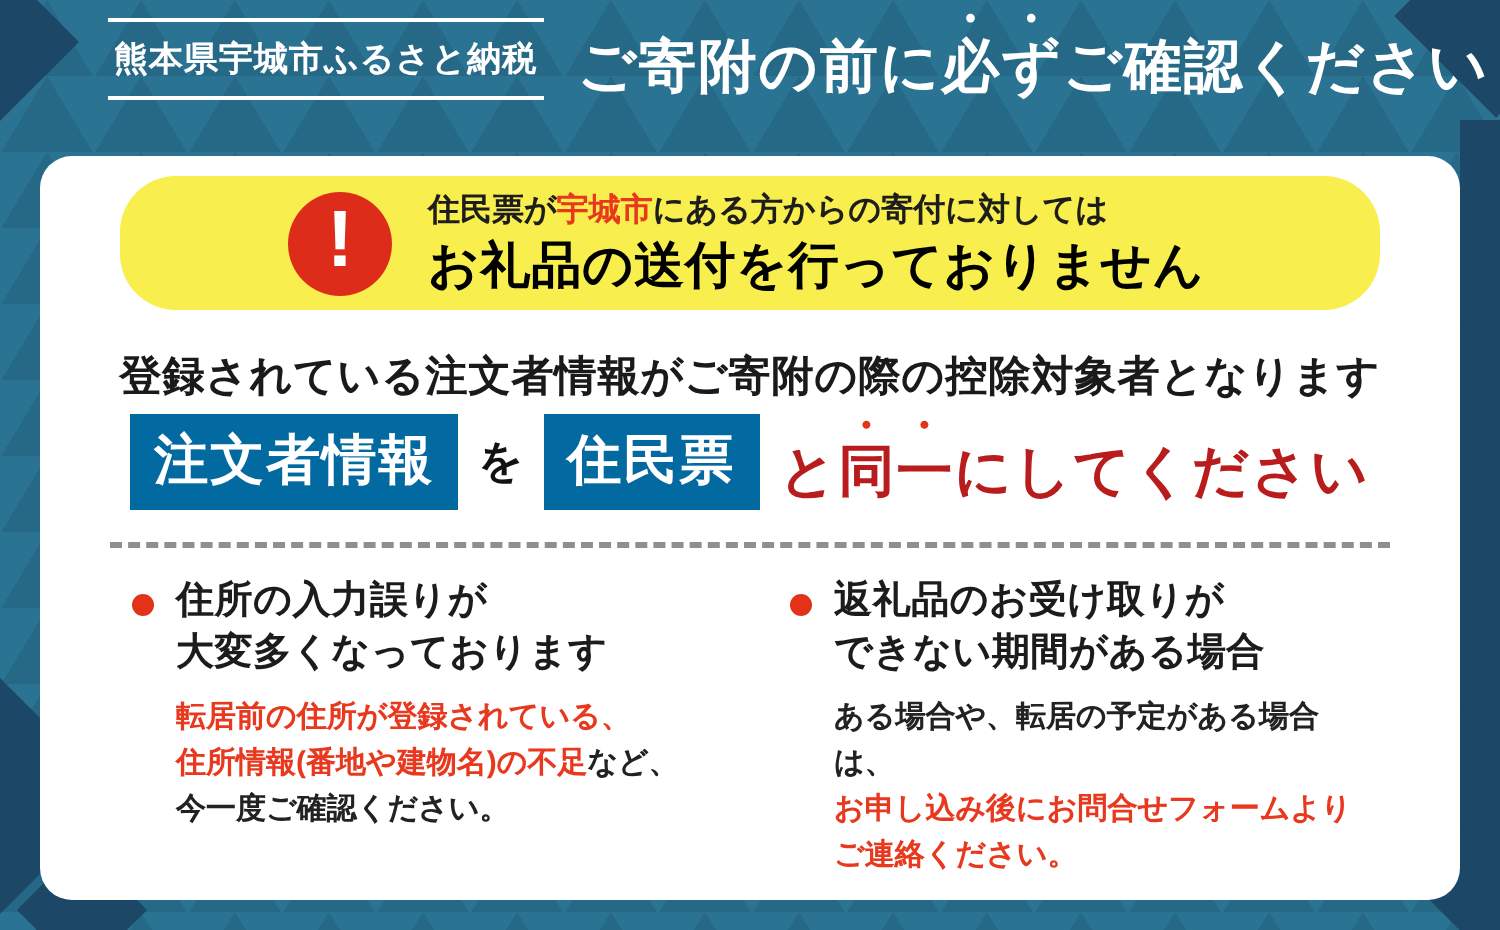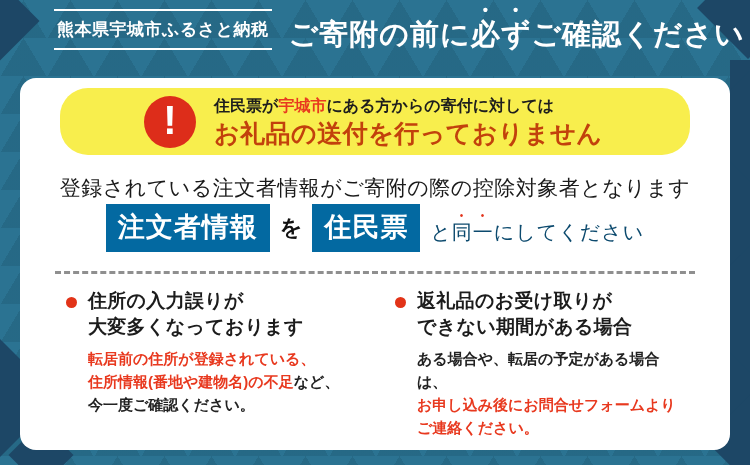--- a/index.html
+++ b/index.html
@@ -37,32 +37,32 @@
   
   .card{position:absolute;left:20px;top:78px;width:710px;height:372px;background:#ffffff;border-radius:16px;z-index:1;}
 
   
   .warning-box{position:absolute;left:40px;top:10px;width:630px;height:67px;background:#f8ee4d;border-radius:28px;
     display:flex;align-items:center;box-sizing:border-box;}
   .excl-circle{width:52px;height:52px;border-radius:50%;background:#dd2d1a;color:#ffffff;margin-left:84px;flex:none;
     display:flex;align-items:center;justify-content:center;font-size:40px;font-weight:900;line-height:1;padding-bottom:4px;box-sizing:border-box;}
   .warning-text{margin-left:18px;}
   .w1{margin:0;font-size:16px;font-weight:700;color:#1d1d1d;line-height:20px;}
-  .w2{margin:3px 0 0 0;font-size:25px;font-weight:800;color:#c2410c;line-height:28px;letter-spacing:0.5px;}
+  .w2{margin:3px 0 0 0;font-size:25px;font-weight:800;color:#000000;line-height:28px;letter-spacing:0.5px;}
   .red-t{color:#e8391f;}
 
   
   .statement{position:absolute;left:0;right:0;top:96px;margin:0;text-align:center;
-    font-size:21px;font-weight:400;color:#1a1a1a;letter-spacing:0.5px;}
+    font-size:21px;font-weight:700;color:#1a1a1a;letter-spacing:0.5px;}
 
   
   .match-line{position:absolute;left:0;right:0;top:126px;display:flex;justify-content:center;align-items:center;gap:10px;}
   .red-box{background:#0369a1;color:#ffffff;font-size:27px;font-weight:800;padding:5px 12px 7px 12px;letter-spacing:1px;}
   .match-mid{font-size:22px;font-weight:800;color:#111111;}
-  .match-tail{font-size:20px;font-weight:400;color:#0c4a6e;letter-spacing:1px;line-height:1.5;}
+  .match-tail{font-size:28px;font-weight:700;color:#b91c1c;letter-spacing:1px;line-height:1.5;}
 
   
   .dashed{position:absolute;left:35px;right:35px;top:193px;border:none;border-top:3px dashed #8f8f8f;margin:0;}
 
   
   .columns{position:absolute;left:0;right:0;top:210px;display:flex;padding:0 46px;gap:40px;box-sizing:border-box;}
   .col{flex:1;display:flex;gap:11px;}
   .bullet{width:11px;height:11px;border-radius:50%;background:#e23318;margin-top:9px;flex:none;}
   .col h2{margin:0;font-size:19px;line-height:26px;font-weight:800;color:#1c1c1c;letter-spacing:0.3px;}
   .hl{display:block;}

